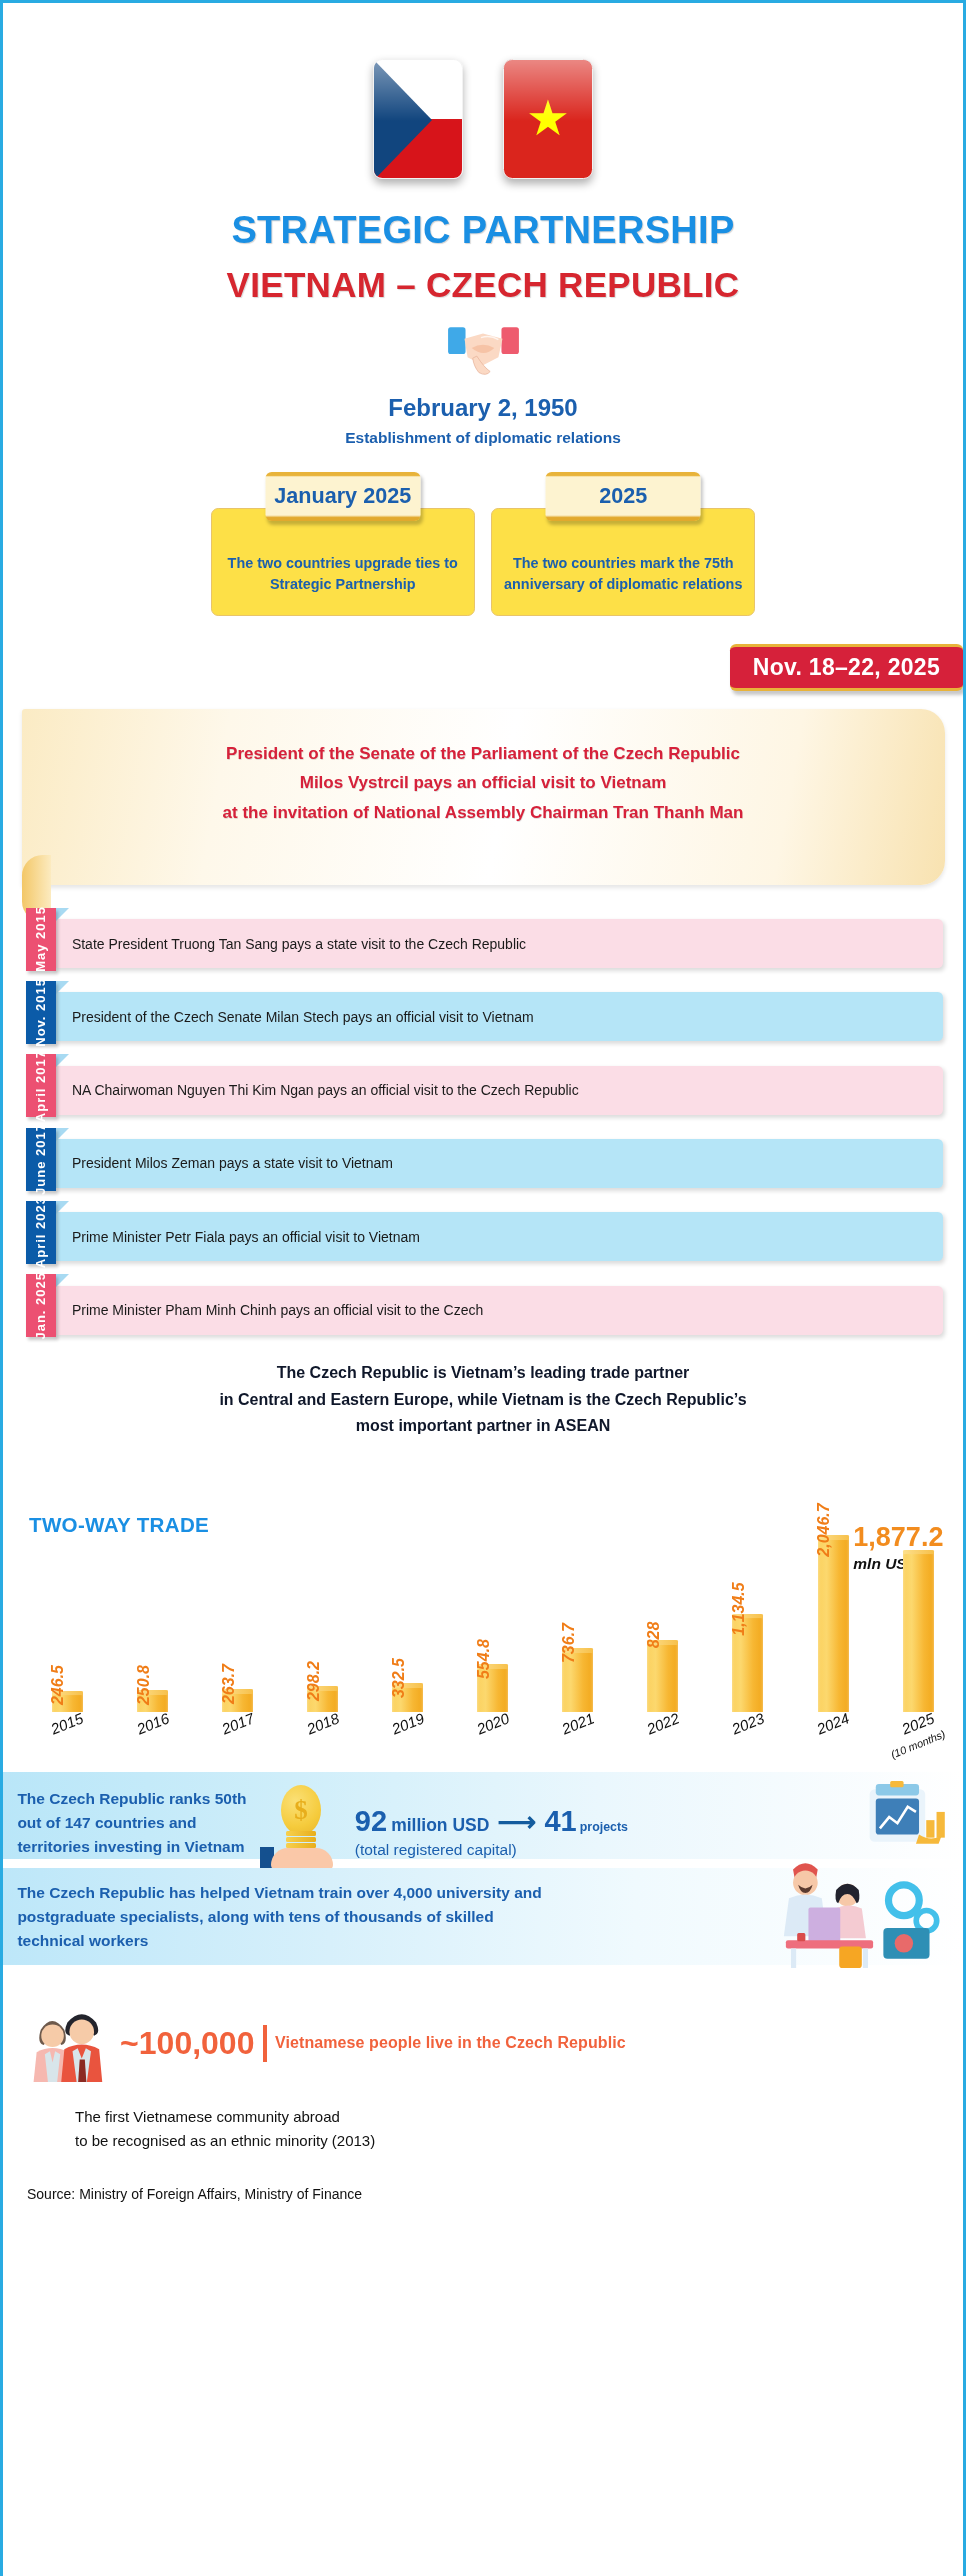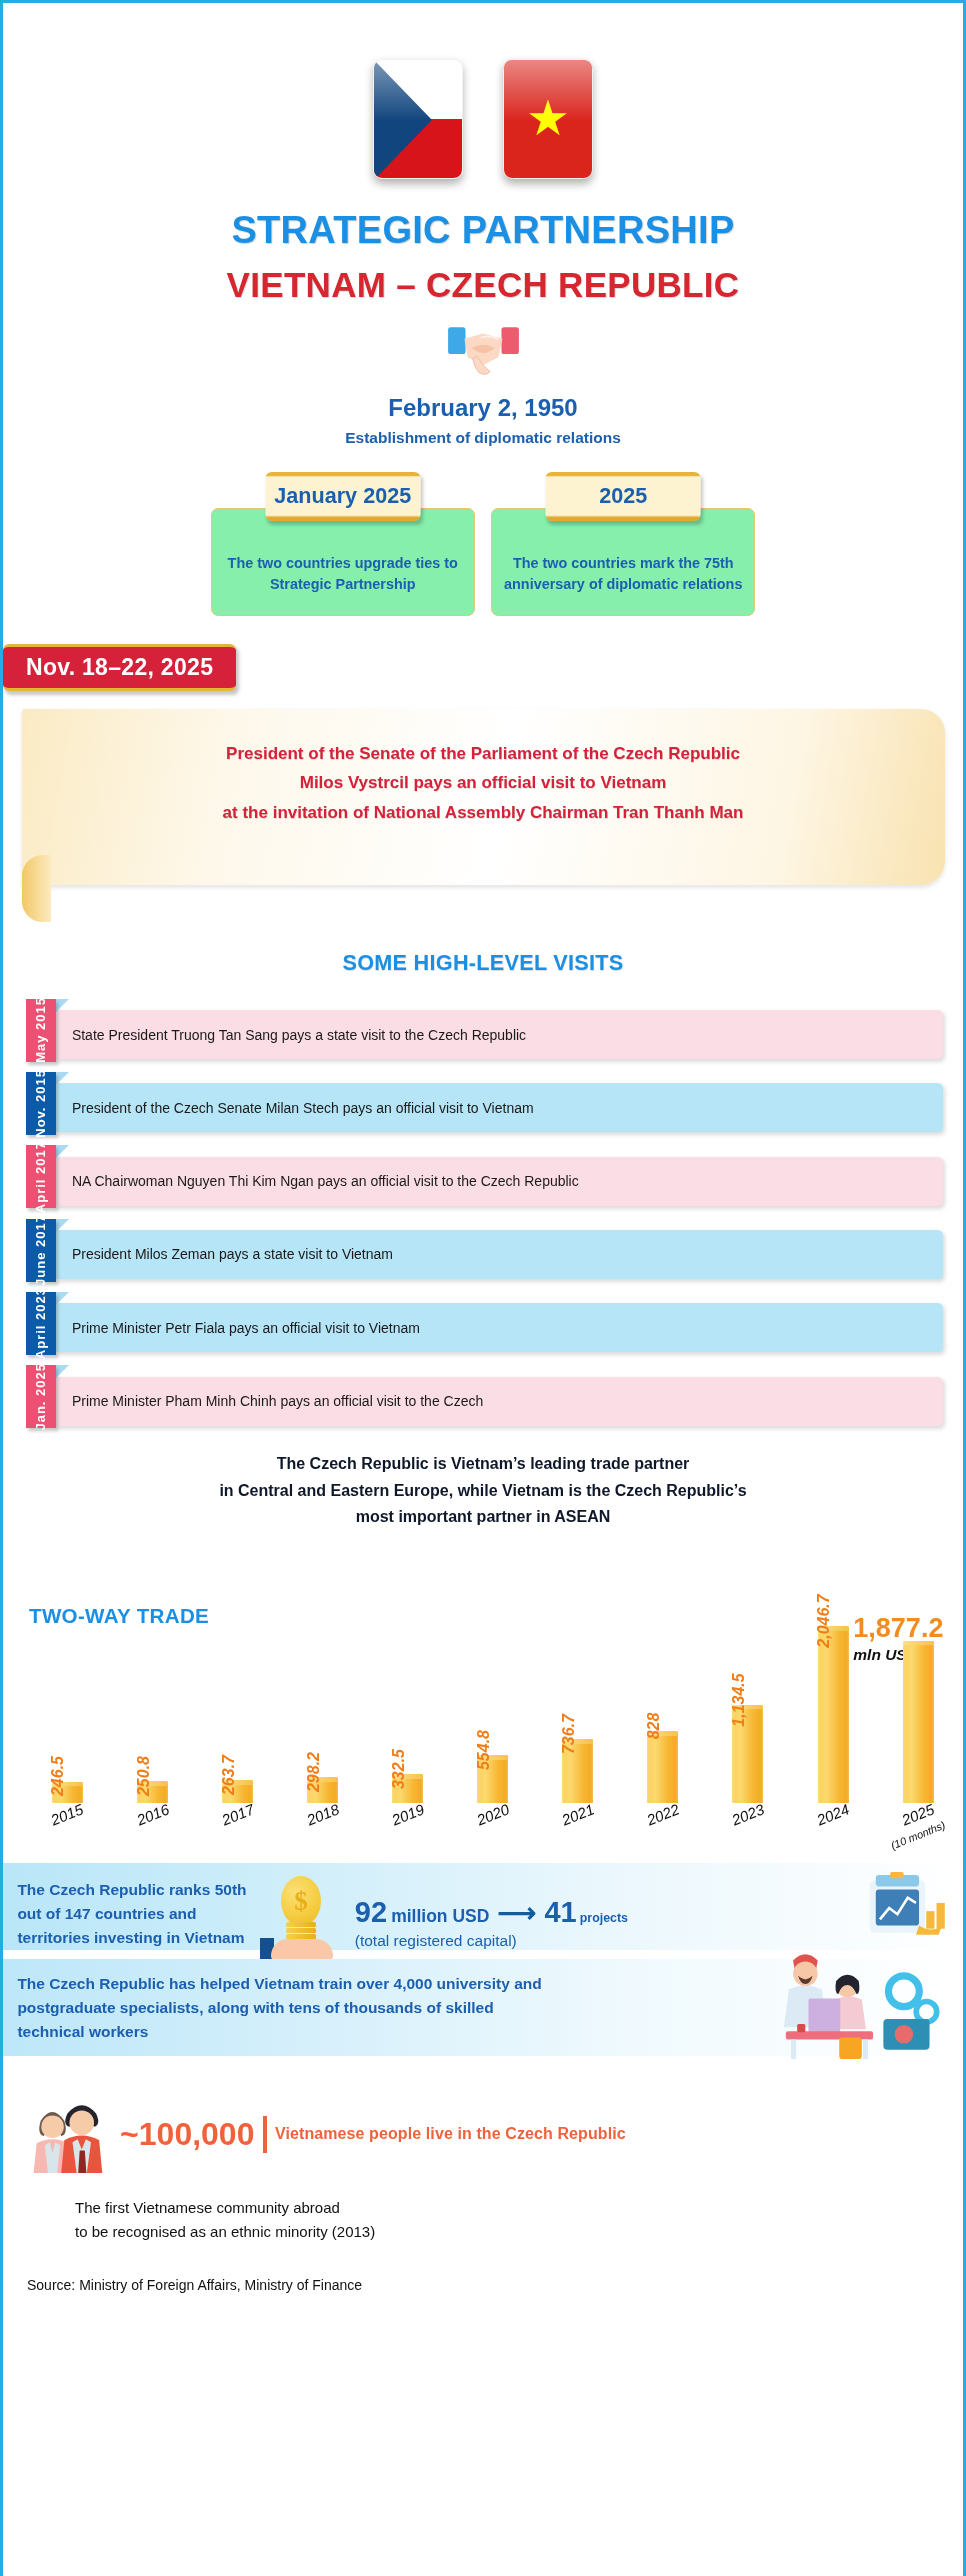--- a/index.html
+++ b/index.html
@@ -67,35 +67,35 @@
     text-align:center; margin-top:6.2px;
     font-size:15.5px; font-weight:800; color:#1B5FAE;
   }
 
   
   .cards { display:flex; justify-content:center; gap:16.5px; margin-top:25px; }
   .card { position:relative; width:264px; }
   .card-body {
     margin-top:36px; border:1px solid #E8C46A; border-radius:7.2px;
     min-height:108px; padding:44px 11.3px 12.4px; text-align:center;
-    background:#86efac;
+    background:#fde047;
   }
   .card-head {
     position:absolute; left:50%; top:0; transform:translateX(-50%);
     width:155px; height:49px; border-radius:6.2px;
     background: linear-gradient(180deg,#E8B33A 0 7%, #FDF3D0 10% 88%, #E2A92E 93% 100%);
     box-shadow: 2.1px 3.1px 3.6px rgba(0,0,0,.22);
     display:flex; align-items:center; justify-content:center;
     z-index:3;
   }
   .card-head span { font-size:21.6px; font-weight:800; color:#1B5FAE; }
   .card-text { font-size:14.4px; font-weight:800; color:#1B5FAE; line-height:1.5; }
 
   
-  .red-pill-wrap { display:flex; justify-content:flex-start; margin-top:28px; }
+  .red-pill-wrap { display:flex; justify-content:flex-end; margin-top:28px; }
   .red-pill {
     background:#D6213A; border-radius:6.2px; padding:7.2px 23px;
     border-top:3.6px solid #E8B33A; border-bottom:3.6px solid #E8B33A;
     box-shadow: 2.1px 3.1px 3.6px rgba(0,0,0,.22);
   }
   .red-pill span { font-size:23px; font-weight:800; color:#fff; letter-spacing:0.3px; }
 
   
   .scroll {
     margin: 17.5px 18.5px 0; position:relative;
@@ -317,21 +317,20 @@
     </div>
   </div>
 
   <div class="scroll">
     <div class="scroll-line">President of the Senate of the Parliament of the Czech Republic</div>
     <div class="scroll-line">Milos Vystrcil pays an official visit to Vietnam</div>
     <div class="scroll-line">at the invitation of National Assembly Chairman Tran Thanh Man</div>
     <div class="scroll-curl"></div>
   </div>
 
-  <div class="sec-head">SOME HIGH-LEVEL VISITS</div>
 
   <div class="visits">
     <div class="visit">
       <div class="visit-tab pink">
             <span>May 2015</span>
           </div>
       <div class="visit-fold"></div>
       <div class="visit-body pink">
             <span>State President Truong Tan Sang pays a state visit to the Czech Republic</span>
           </div>

